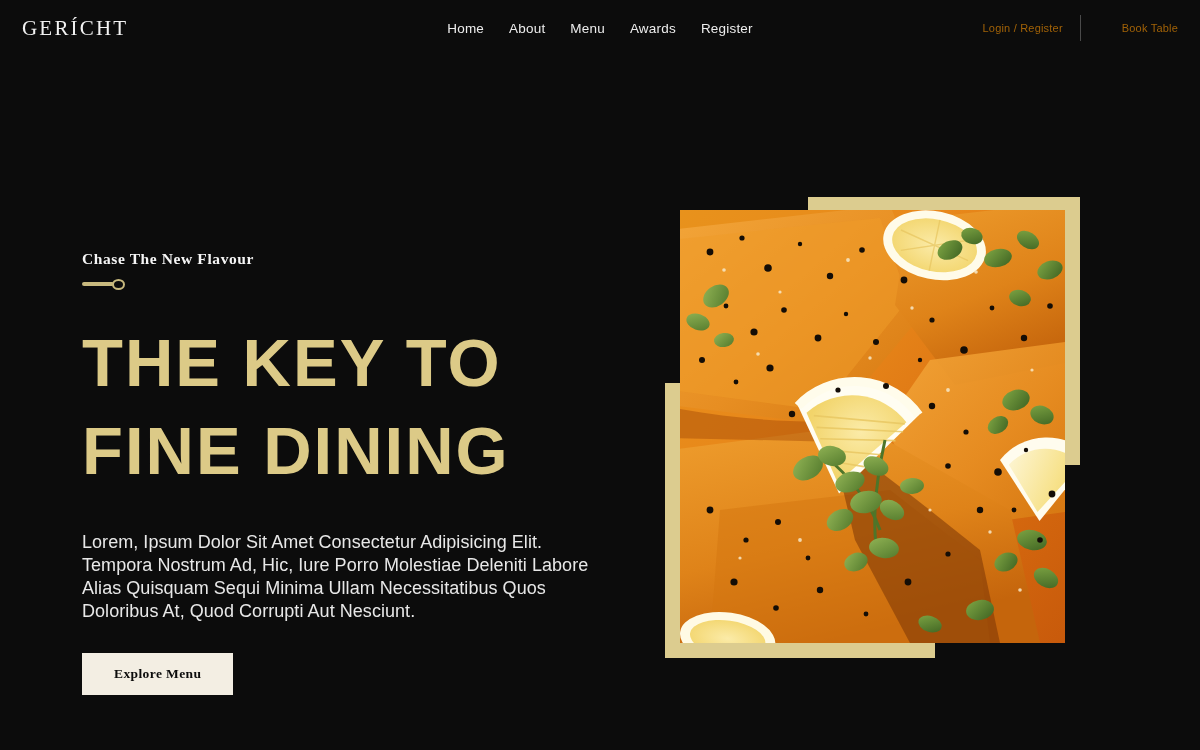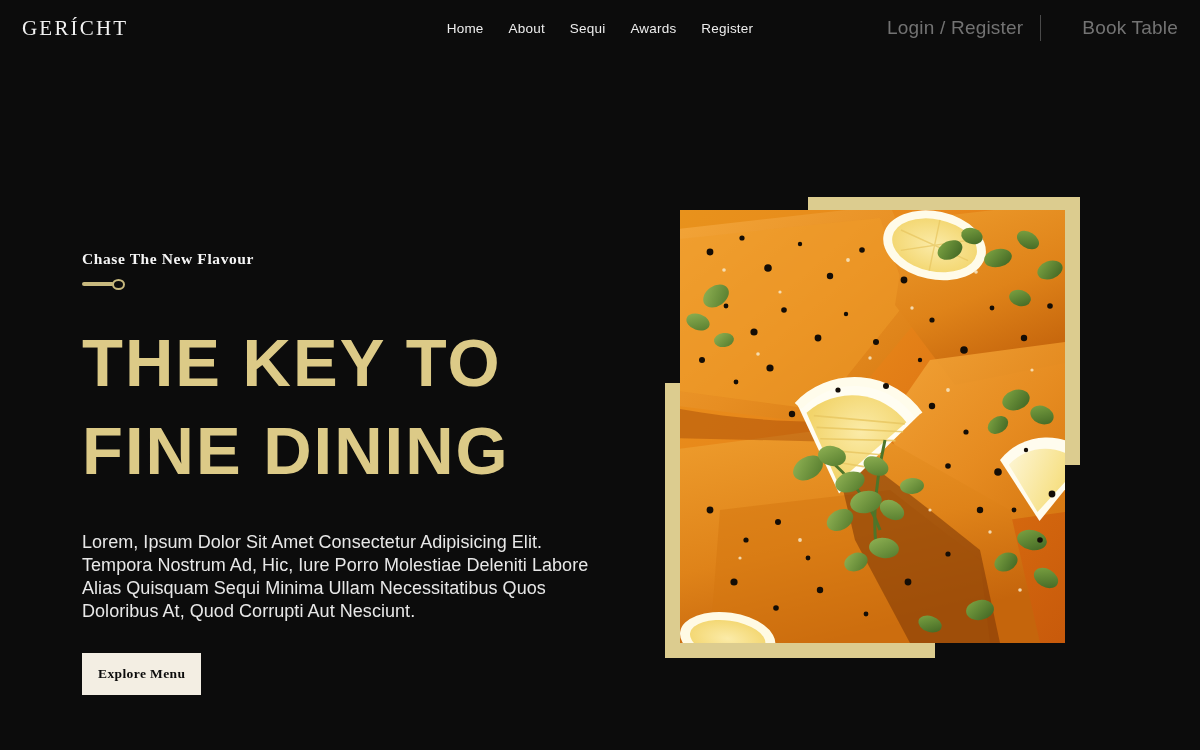--- a/index.html
+++ b/index.html
@@ -28,21 +28,21 @@
   }
   .nav-links a {
     pointer-events:auto;
     font-size:13.5px; color:#EDEDED; text-decoration:none; letter-spacing:.2px;
   }
   .nav-right {
     margin-left:auto; display:flex; align-items:center; gap:0;
     position:relative; z-index:2;
   }
   .nav-right a {
-    font-size:19px; color:#737373; text-decoration:none; letter-spacing:.2px;padding-left:24px;
+    font-size:11px; color:#a16207; text-decoration:none; letter-spacing:.2px;padding-left:24px;
   }
   .nav-divider {
     width:1px; height:26px; background:#4a4a4a; margin:0 17px;
   }
 
   
   .hero-left { position:absolute; left:66px; top:250px; width:540px;margin-left:16px; }
 
   .subheading {
     font-family:"Liberation Serif", serif;
@@ -72,21 +72,21 @@
     font-size:18px; line-height:23px; color:#E8E8E8;
     letter-spacing:.05px;
   }
 
   .explore-btn {
     margin-top:30px;
     display:inline-block; background:#F3EEE3; color:#0C0C0C;
     border:none; cursor:pointer;
     font-family:"Liberation Serif", serif; font-weight:bold;
     font-size:13.5px; letter-spacing:.4px;
-    padding:13px 16px;
+    padding:13px 32px;
   }
 
   
   .hero-right { position:absolute; left:0; top:0; width:1200px; height:750px; }
 
   .frame-top {
     position:absolute; left:808px; top:197px;
     width:272px; height:268px; background:#DCCC8F;
   }
   .frame-bottom {
@@ -104,21 +104,21 @@
 <body>
 
 <div class="page">
 
   <div class="navbar">
     <div class="brand">GERÍCHT</div>
 
     <nav class="nav-links">
       <a href="#">Home</a>
       <a href="#">About</a>
-      <a href="#">Sequi</a>
+      <a href="#">Menu</a>
       <a href="#">Awards</a>
       <a href="#">Register</a>
     </nav>
 
     <div class="nav-right">
       <a href="#">Login / Register</a>
       <div class="nav-divider"></div>
       <a href="#">Book Table</a>
     </div>
   </div>

